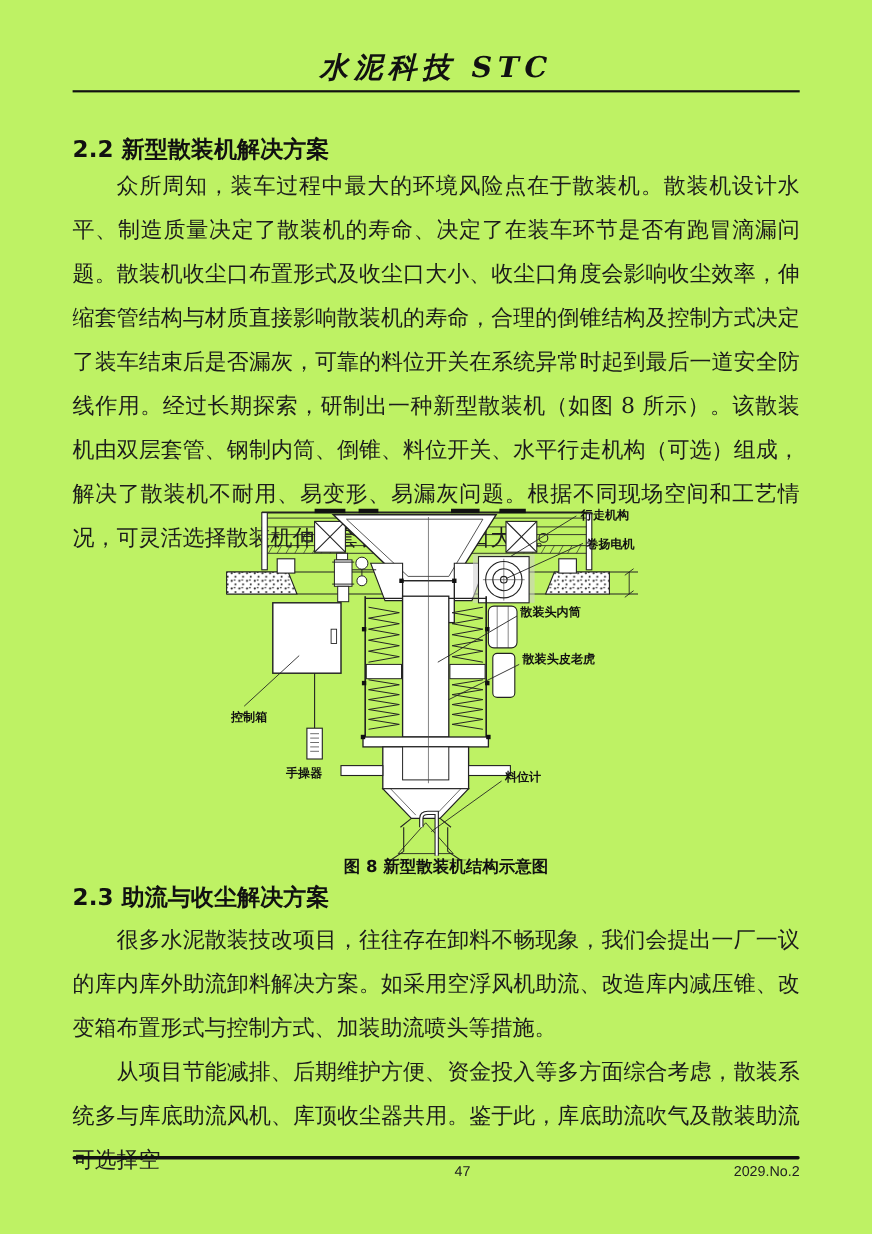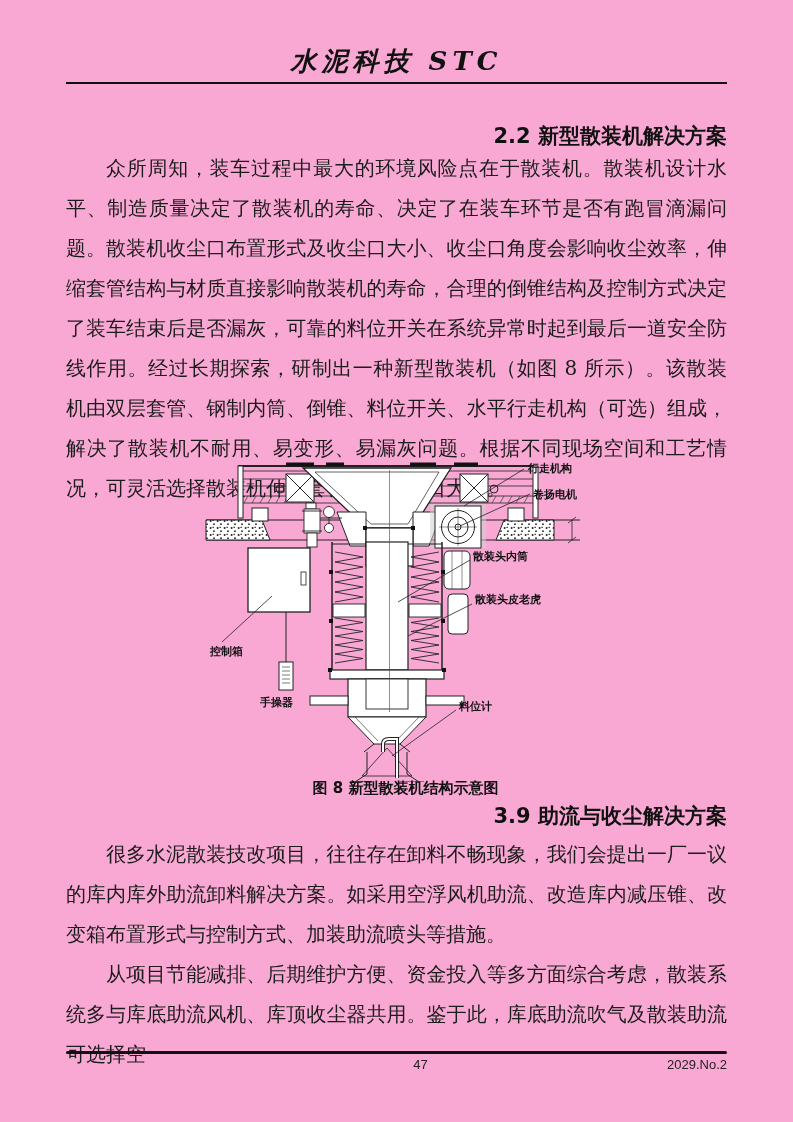--- a/index.html
+++ b/index.html
@@ -1,21 +1,21 @@
 <!DOCTYPE html>
 <html><head>
 <meta charset="utf-8">
 <style>
   * { margin: 0; padding: 0; box-sizing: border-box; }
   html, body { background: #e8e8e8; }
   .page {
     position: relative;
     width: 793px;
     height: 1122px;
-    background: #f9a8d4;
+    background: #bef264;
     margin: 0 auto;
     overflow: hidden;
     font-family: "DejaVu Serif", "Liberation Serif", serif;
     color: #1a1a1a;
   }
   .journal-title {
     position: absolute;
     top: 44px; left: 0; width: 100%;
     text-align: center;
     font-family: "DejaVu Serif", serif;
@@ -39,21 +39,20 @@
     color: #1c1c1c;
   }
   .indent { text-indent: 2em; }
   .heading {
     position: absolute;
     left: 66px; width: 661px;
     font-family: "DejaVu Sans", "Liberation Sans", sans-serif;
     font-weight: bold;
     font-size: 21px;
     color: #111;
-    text-align: right;
   }
   .figure-wrap {
     position: absolute;
     top: 456px; left: 202px;
     width: 392px; height: 326px;
   }
   .figure-caption {
     position: absolute;
     top: 779px; left: 0; width: 100%;
     text-align: center;
@@ -292,21 +291,21 @@
       <text class="lbl" x="271" y="104">散装头内筒</text>
       <text class="lbl" x="273" y="147">散装头皮老虎</text>
       <text class="lbl" x="8" y="199">控制箱</text>
       <text class="lbl" x="58" y="250">手操器</text>
       <text class="lbl" x="257" y="254">料位计</text>
     </svg>
   </div>
 
   <div class="figure-caption">图 8 新型散装机结构示意图</div>
 
-  <div class="heading" style="top:802px;">3.9 助流与收尘解决方案</div>
+  <div class="heading" style="top:802px;">2.3 助流与收尘解决方案</div>
   <div class="body-text indent" style="top:834px;">很多水泥散装技改项目，往往存在卸料不畅现象，我们会提出一厂一议的库内库外助流卸料解决方案。如采用空浮风机助流、改造库内减压锥、改变箱布置形式与控制方式、加装助流喷头等措施。</div>
   <div class="body-text indent" style="top:954px;">从项目节能减排、后期维护方便、资金投入等多方面综合考虑，散装系统多与库底助流风机、库顶收尘器共用。鉴于此，库底助流吹气及散装助流可选择空</div>
 
   <div class="footer-rule"></div>
   <div class="footer-page-number">47</div>
   <div class="footer-issue">2029.No.2</div>
 
 </div>
 
 </body></html>

